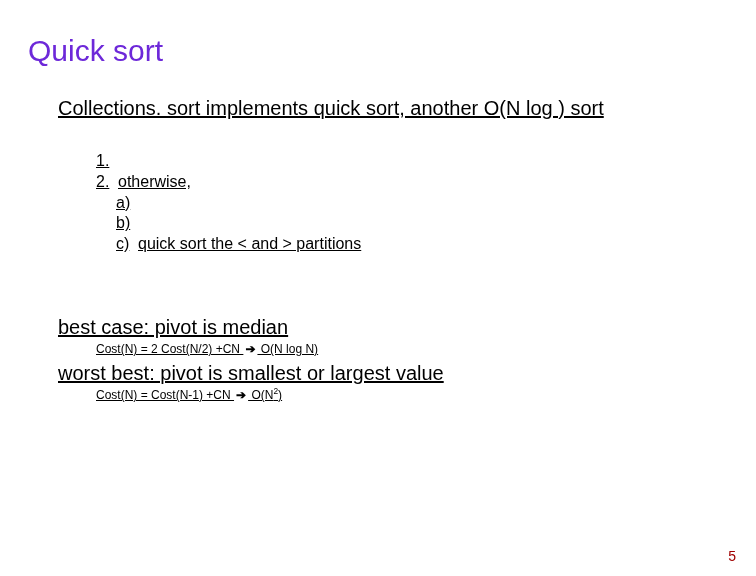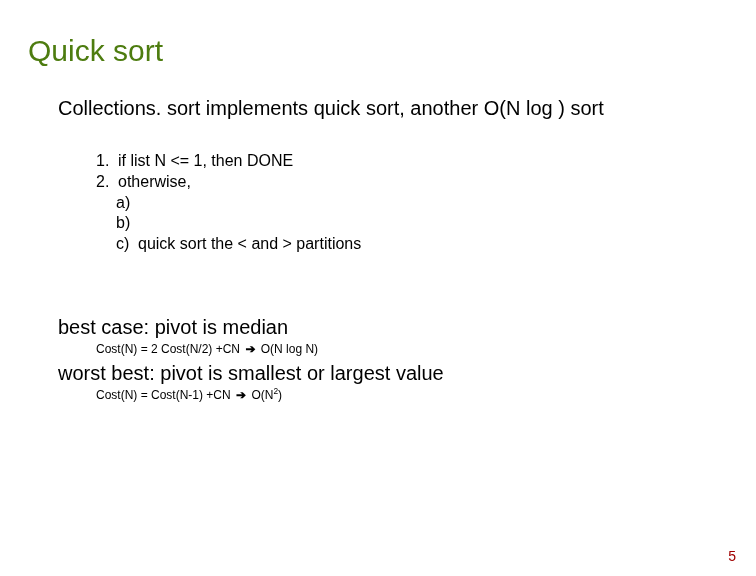--- a/index.html
+++ b/index.html
@@ -14,20 +14,21 @@
   }
   .title {
     font-size: 30px;
     font-weight: normal;
     margin-bottom: 28px;
   }
   .body-block {
     padding-left: 30px;
     font-size: 20px;
     line-height: 1.25;
+    text-decoration: underline;
   }
   .intro {
     margin-bottom: 30px;
   }
   .intro-line2 {
     padding-left: 22px;
   }
   .example {
     margin-bottom: 18px;
   }
@@ -78,38 +79,37 @@
     vertical-align: super;
     line-height: 0;
   }
   .page-num {
     position: absolute;
     bottom: 12px;
     right: 20px;
     font-size: 14px;
     color: #a00000;
   }
-  .accent { color: #4d7c0f; }
+  .accent { color: #6d28d9; }
 </style>
 </head>
 <body>
 
 <div class="title accent">Quick sort</div>
 
 <div class="body-block">
 
   <div class="intro">
     <div>Collections. sort implements quick sort, another O(N log ) sort</div>
   </div>
 
 
   <div class="steps">
     <div class="step-row">
       <span class="step-num">1.</span>
-      <span>if list N &lt;= 1, then DONE</span>
     </div>
     <div class="step-row">
       <span class="step-num">2.</span>
       <span>otherwise,</span>
     </div>
   </div>
 
   <div class="substeps">
     <div class="sub-row">
       <span class="sub-num">a)</span>

